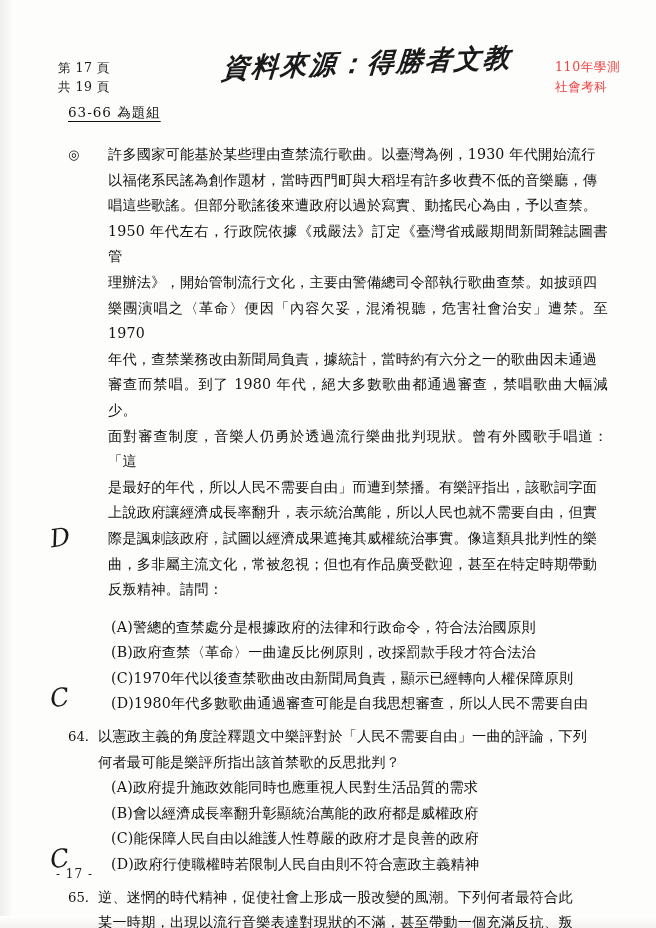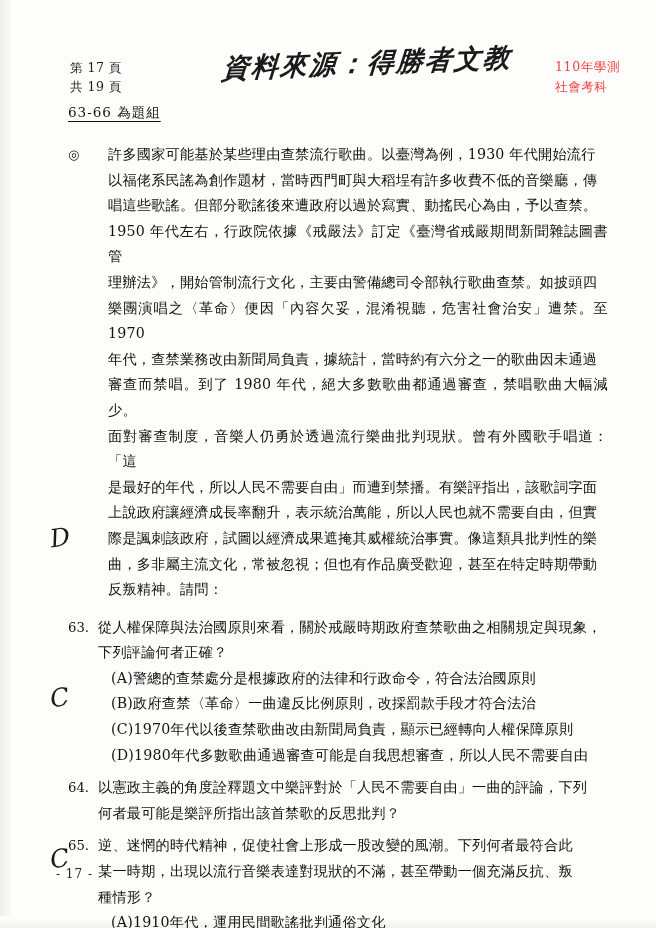--- a/index.html
+++ b/index.html
@@ -31,21 +31,21 @@
     position: absolute;
     left: 0; bottom: 0;
     width: 656px; height: 12px;
     background: linear-gradient(to top, #f2f1ef, #ffffff);
     pointer-events: none;
   }
 
   
   .page-count {
     position: absolute;
-    left: 70px;
+    left: 58px;
     top: 58px;
     font-size: 12.5px;
     line-height: 19px;
     color: #1d1d1d;
     letter-spacing: 0.5px;
     white-space: nowrap;
   }
   .handwritten-source {
     position: absolute;
     left: 222px;
@@ -178,37 +178,38 @@
 
     <div class="section-title">63-66 為題組</div>
 
     <div class="passage">
       <span class="bullet">◎</span>
       <span><span class="line">許多國家可能基於某些理由查禁流行歌曲。以臺灣為例，1930 年代開始流行</span><span class="line">以福佬系民謠為創作題材，當時西門町與大稻埕有許多收費不低的音樂廳，傳</span><span class="line">唱這些歌謠。但部分歌謠後來遭政府以過於寫實、動搖民心為由，予以查禁。</span><span class="line">1950 年代左右，行政院依據《戒嚴法》訂定《臺灣省戒嚴期間新聞雜誌圖書管</span><span class="line">理辦法》，開始管制流行文化，主要由警備總司令部執行歌曲查禁。如披頭四</span><span class="line">樂團演唱之〈革命〉便因「內容欠妥，混淆視聽，危害社會治安」遭禁。至 1970</span><span class="line">年代，查禁業務改由新聞局負責，據統計，當時約有六分之一的歌曲因未通過</span><span class="line">審查而禁唱。到了 1980 年代，絕大多數歌曲都通過審查，禁唱歌曲大幅減少。</span><span class="line">面對審查制度，音樂人仍勇於透過流行樂曲批判現狀。曾有外國歌手唱道：「這</span><span class="line">是最好的年代，所以人民不需要自由」而遭到禁播。有樂評指出，該歌詞字面</span><span class="line">上說政府讓經濟成長率翻升，表示統治萬能，所以人民也就不需要自由，但實</span><span class="line">際是諷刺該政府，試圖以經濟成果遮掩其威權統治事實。像這類具批判性的樂</span><span class="line">曲，多非屬主流文化，常被忽視；但也有作品廣受歡迎，甚至在特定時期帶動</span><span class="line">反叛精神。請問：</span></span>
     </div>
 
     <div>
         <div class="question">
-          <div class="q-stem">
-            <span class="q-number">63.</span>
-            <span class="line">從人權保障與法治國原則來看，關於戒嚴時期政府查禁歌曲之相關規定與現象，</span>
-            <span class="line cont">下列評論何者正確？</span>
-          </div>
           <div class="options">
             <span class="option">(A)警總的查禁處分是根據政府的法律和行政命令，符合法治國原則</span>
             <span class="option">(B)政府查禁〈革命〉一曲違反比例原則，改採罰款手段才符合法治</span>
             <span class="option">(C)1970年代以後查禁歌曲改由新聞局負責，顯示已經轉向人權保障原則</span>
             <span class="option">(D)1980年代多數歌曲通過審查可能是自我思想審查，所以人民不需要自由</span>
           </div>
         </div>
         <div class="question">
           <div class="q-stem">
             <span class="q-number">64.</span>
             <span class="line">以憲政主義的角度詮釋題文中樂評對於「人民不需要自由」一曲的評論，下列</span>
             <span class="line cont">何者最可能是樂評所指出該首禁歌的反思批判？</span>
+          </div>
+          <div class="options">
+            <span class="option">(A)政府提升施政效能同時也應重視人民對生活品質的需求</span>
+            <span class="option">(B)會以經濟成長率翻升彰顯統治萬能的政府都是威權政府</span>
+            <span class="option">(C)能保障人民自由以維護人性尊嚴的政府才是良善的政府</span>
+            <span class="option">(D)政府行使職權時若限制人民自由則不符合憲政主義精神</span>
           </div>
         </div>
         <div class="question">
           <div class="q-stem">
             <span class="q-number">65.</span>
             <span class="line cont">逆、迷惘的時代精神，促使社會上形成一股改變的風潮。下列何者最符合此</span>
             <span class="line">某一時期，出現以流行音樂表達對現狀的不滿，甚至帶動一個充滿反抗、叛</span>
             <span class="line cont">種情形？</span>
           </div>
           <div class="options">

